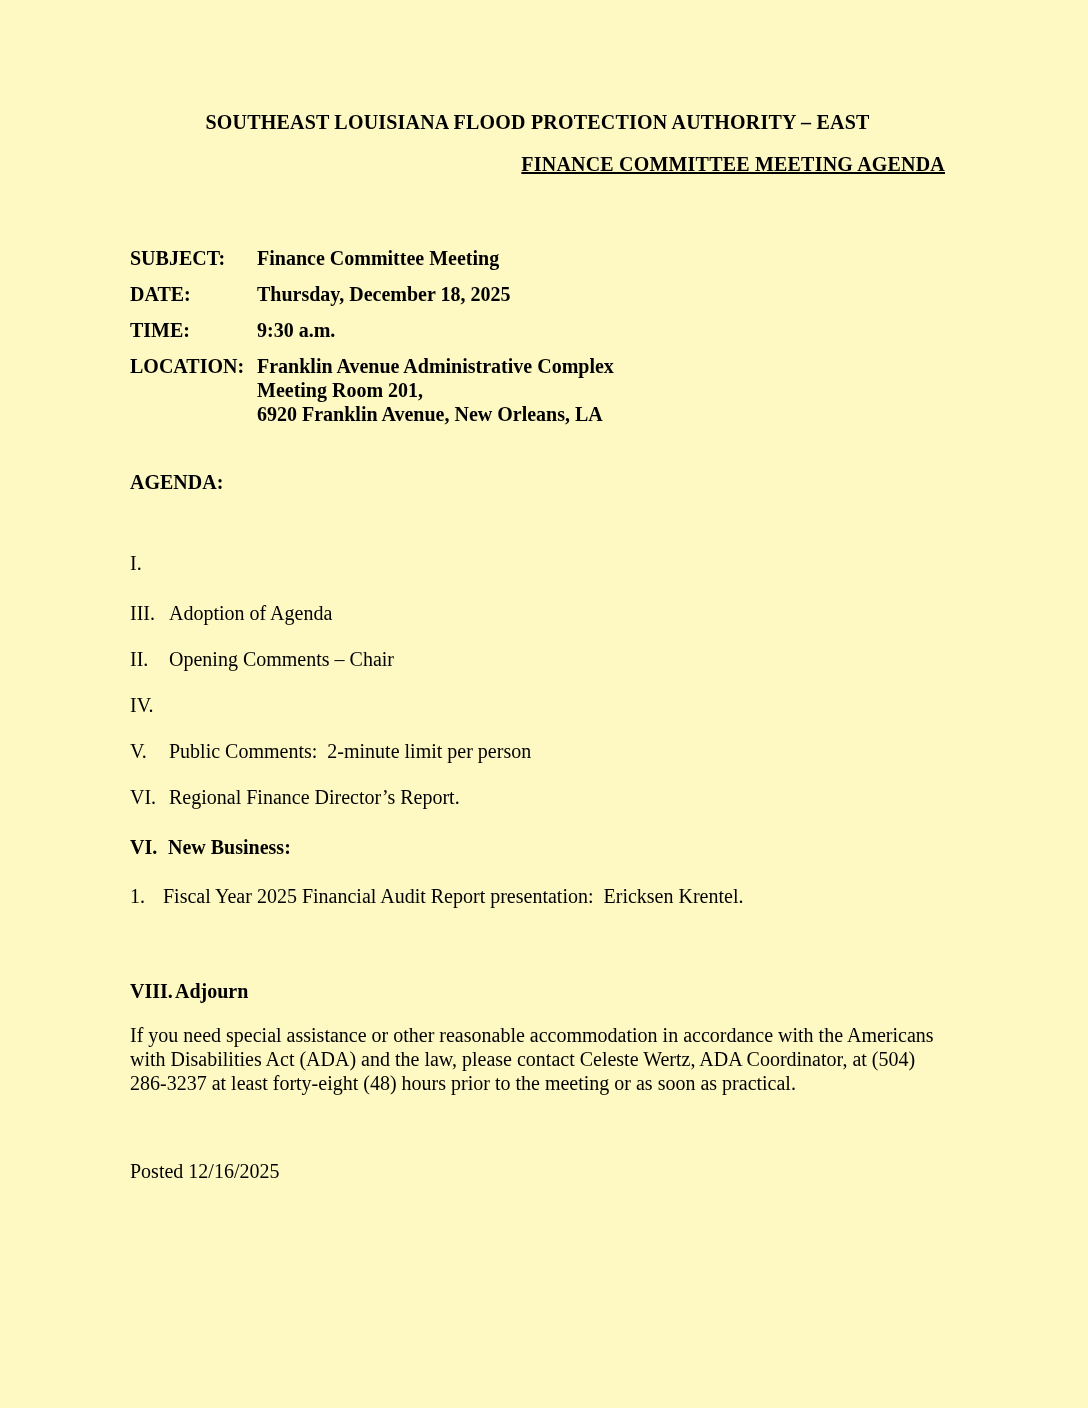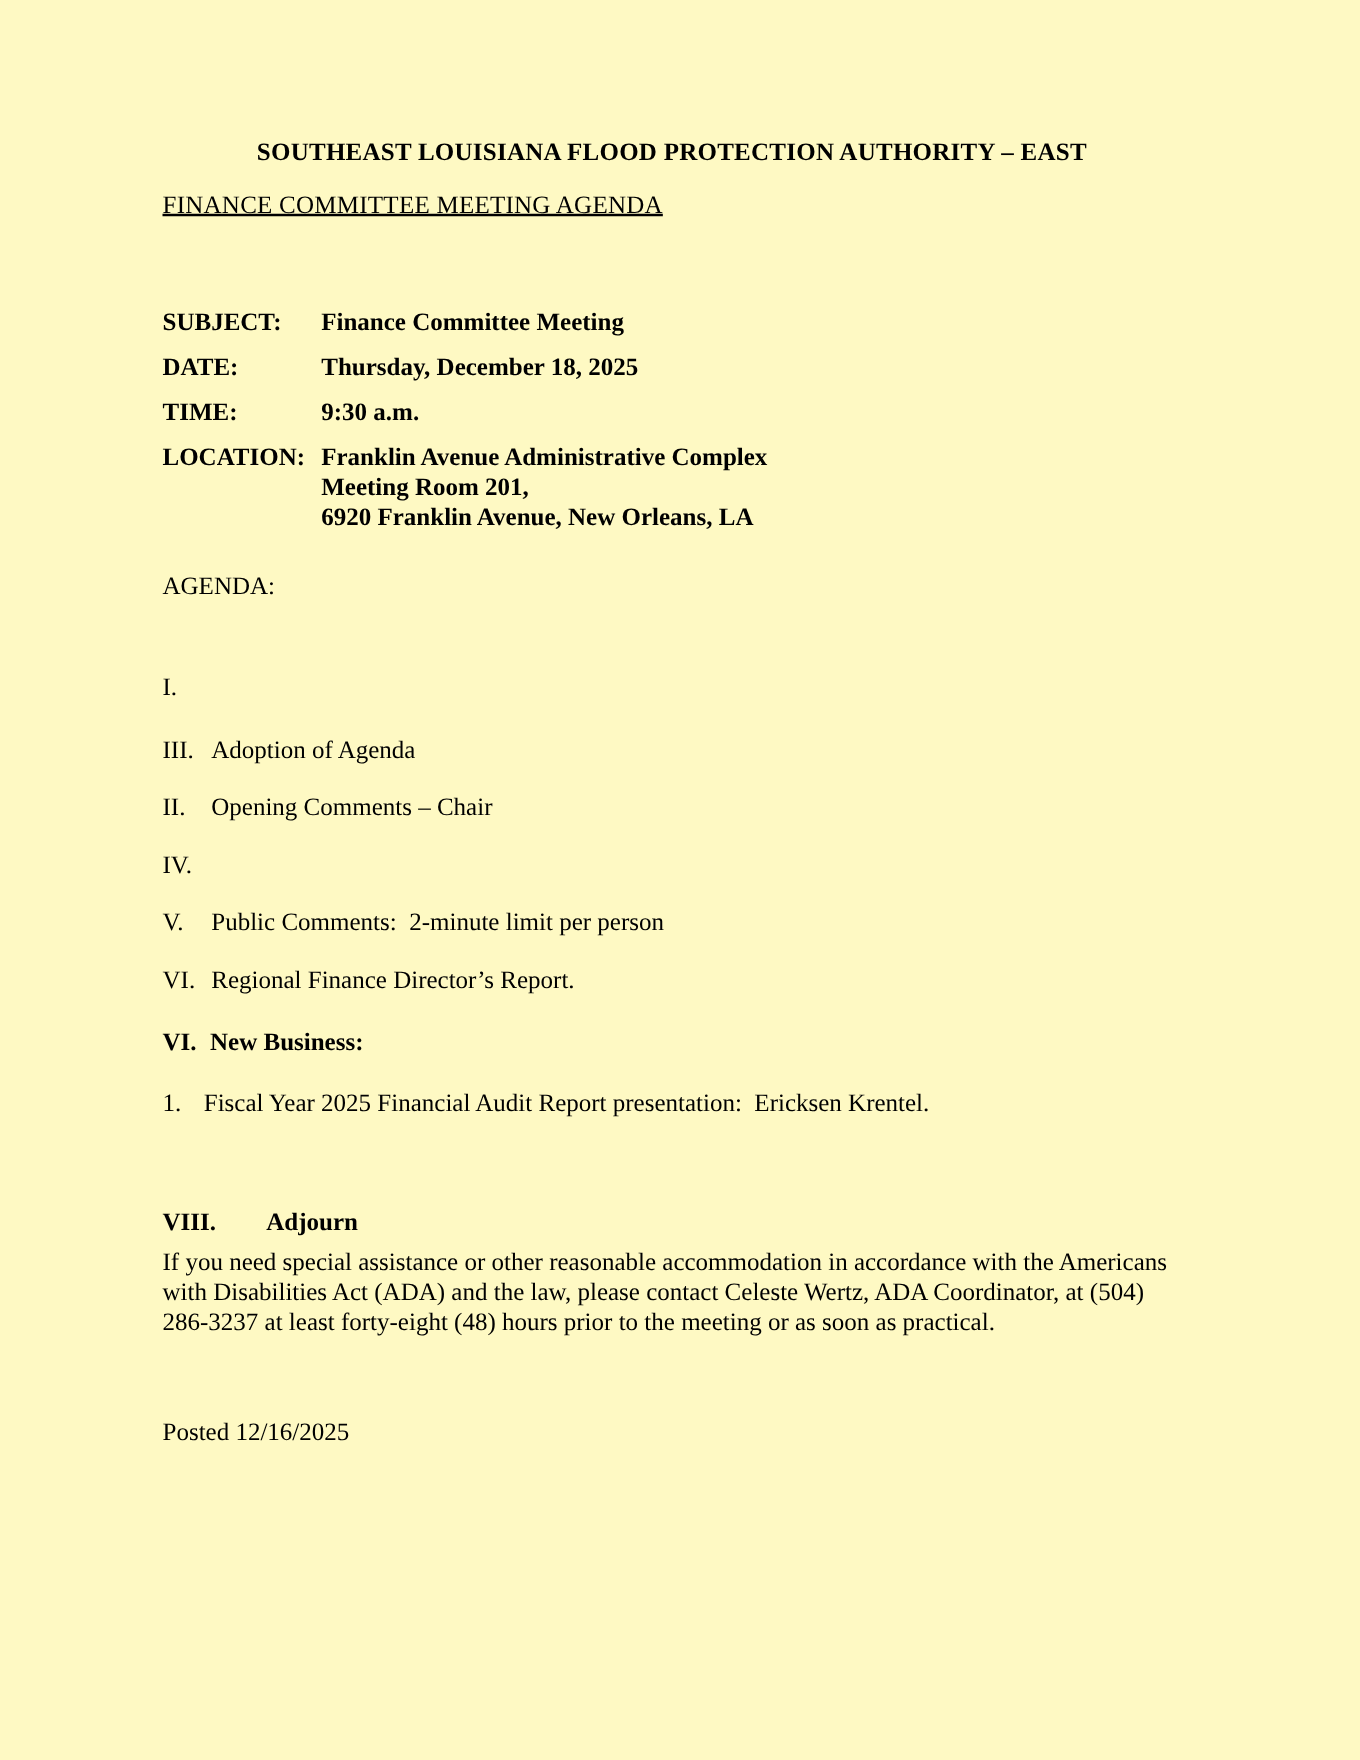--- a/index.html
+++ b/index.html
@@ -19,42 +19,42 @@
     line-height: 24px;
     color: #000000;
   }
   .doc-title {
     text-align: center;
     font-weight: bold;
     margin: 0 0 18px 0;
     letter-spacing: 0.2px;
   }
   .doc-subtitle {
-    text-align: left;
-    font-weight: normal;
+    text-align: right;
+    font-weight: bold;
     text-decoration: underline;
     margin: 0;
     letter-spacing: 0.2px;
   }
   .meta {
     margin-top: 70px;
   }
   .meta-row {
     display: flex;
     font-weight: bold;
     margin-bottom: 12px;
   }
   .meta-label {
     width: 127px;
     flex-shrink: 0;
   }
   .meta-value { }
   .agenda-heading {
-    font-weight: normal;
-    margin-top: 31px;
+    font-weight: bold;
+    margin-top: 44px;
   }
   .agenda-list {
     margin-top: 57px;
   }
   .agenda-item {
     display: flex;
     margin-bottom: 22px;
   }
   .agenda-item.first {
     margin-bottom: 26px;
@@ -79,22 +79,21 @@
     display: flex;
     margin-bottom: 0;
   }
   .nb-item .item-numeral {
     width: 33px;
   }
   .adjourn-heading {
     display: flex;
     font-weight: bold;
     margin-top: 71px;
-    margin-bottom: 8px;
-    gap: 38px;
+    margin-bottom: 20px;
   }
   .adjourn-heading .item-numeral {
     width: 45px;
   }
   .ada-paragraph {
     margin: 0;
     max-width: 815px;
     white-space: pre-wrap;
   }
   .posted {

